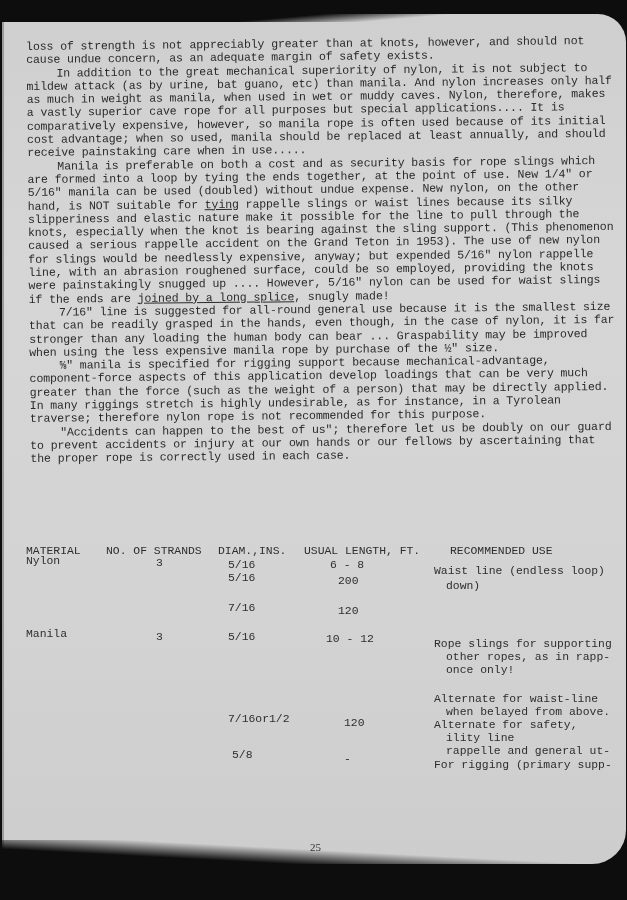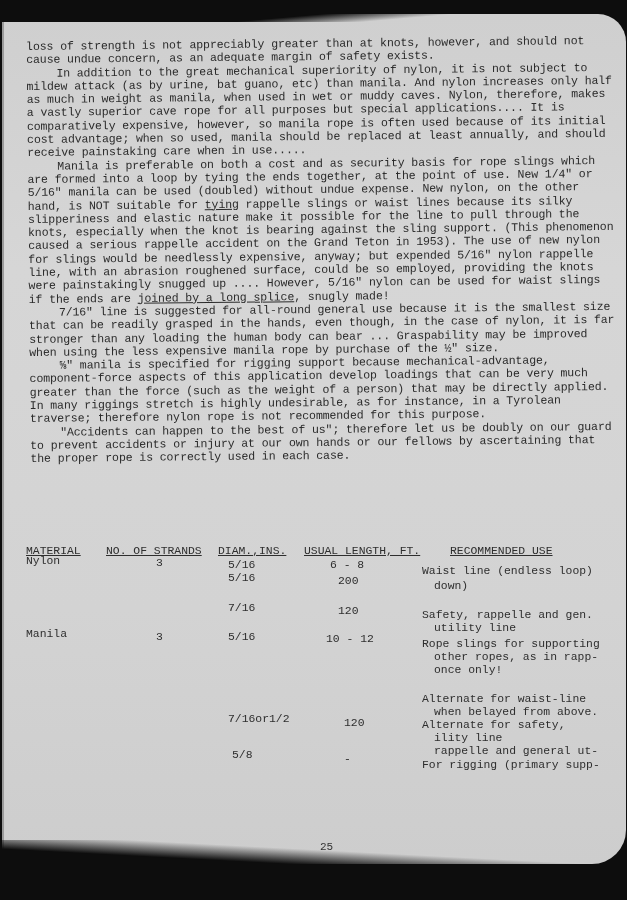--- a/index.html
+++ b/index.html
@@ -42,27 +42,27 @@
   .indent { text-indent: 30px; }
   .u { text-decoration: underline; }
   .table {
     position: absolute;
     left: 22px; top: 545px;
     width: 600px; height: 270px;
     font-size: 11.4px;
     line-height: 13.2px;
     color: #2e2e2e;
   }
-  .th { position: absolute; top: 0; text-decoration: underline; white-space: nowrap; }
+  .th { position: absolute; top: 0; white-space: nowrap; }
   .cell { position: absolute; white-space: nowrap; }
-  .use { position: absolute; left: 400px; width: 190px; white-space: normal; }
+  .use { position: absolute; left: 412px; width: 190px; white-space: normal; }
   .use .cont { padding-left: 12px; }
   .page-number {
-    position: absolute; left: 320px; top: 841px;
-    font-size: 11px; color: #333;
+    position: absolute; left: 310px; top: 841px;
+    font-size: 11px; color: #333; font-family: Liberation Serif, serif;
   }
 </style>
 </head>
 <body>
 
 <div class="page">
 </div>
 <div class="top-shadow"></div>
 <div class="bottom-shadow"></div>
 
@@ -91,24 +91,20 @@
   </div>
 
   <span class="cell" style="left:206px;top:27px">5/16</span>
   <span class="cell" style="left:316px;top:30px">200</span>
   <div class="use" style="top:35px">
     <div class="cont">down)</div>
   </div>
 
   <span class="cell" style="left:206px;top:57px">7/16</span>
   <span class="cell" style="left:316px;top:60px">120</span>
-  <div class="use" style="top:64px">
-    <div>Safety, rappelle and gen.</div>
-    <div class="cont">utility line</div>
-  </div>
 
   <span class="cell" style="left:4px;top:83px">Manila</span>
   <span class="cell" style="left:134px;top:86px">3</span>
   <span class="cell" style="left:206px;top:86px">5/16</span>
   <span class="cell" style="left:304px;top:88px">10 - 12</span>
   <div class="use" style="top:93px">
     <div>Rope slings for supporting</div>
     <div class="cont">other ropes, as in rapp-</div>
     <div class="cont">once only!</div>
   </div>

